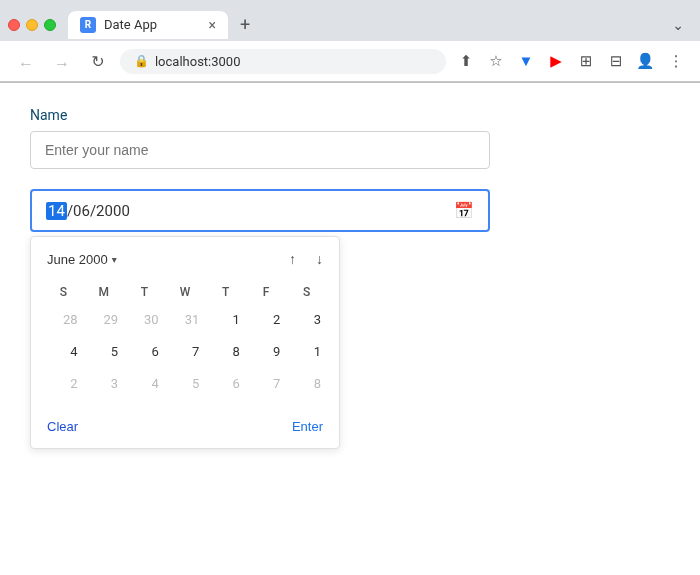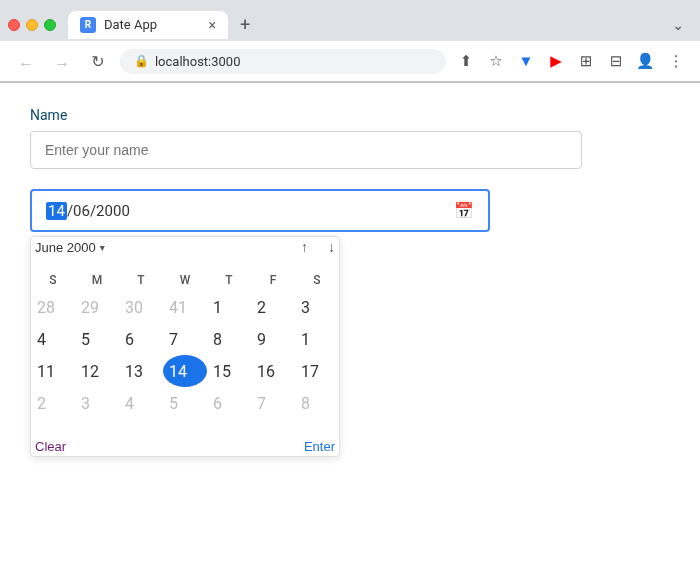--- a/index.html
+++ b/index.html
@@ -141,21 +141,21 @@
     }
 
     .field-label {
       font-size: 14px;
       color: #0c4a6e;
       margin-bottom: 8px;
       display: block;
     }
 
     .name-input {
-      width: 552px;
+      width: 460px;
       padding: 10px 14px;
       border: 1px solid #d0d0d0;
       border-radius: 4px;
       font-size: 14px;
       color: #999;
       outline: none;
       margin-bottom: 20px;
       background: #fff;
     }
 
@@ -184,20 +184,21 @@
     }
 
     
     .calendar-widget {
       width: 310px;
       border: 1px solid #e0e0e0;
       border-radius: 4px;
       box-shadow: 0 2px 8px rgba(0,0,0,0.1);
       background: white;
       margin-top: 4px;
+      padding: 12px;
     }
 
     .calendar-header {
       display: flex;
       align-items: center;
       margin-bottom: 12px;
     }
 
     .month-year-btn {
       display: flex;
@@ -240,22 +241,22 @@
     .calendar-grid th {
       text-align: center;
       font-size: 12px;
       font-weight: 500;
       color: #555;
       padding: 4px 6px;
       width: 36px;
     }
 
     .calendar-grid td {
-      text-align: left;
-      font-size: 16px;
+      text-align: right;
+      font-size: 13px;
       color: #333;
       padding: 5px 6px;
       cursor: pointer;
       border-radius: 50%;
       width: 36px;
       height: 32px;
     }
 
     .day-other-month {
       color: #bbb !important;
@@ -269,21 +270,21 @@
 
     .calendar-footer {
       display: flex;
       justify-content: space-between;
       margin-top: 10px;
       padding-top: 8px;
     }
 
     .footer-btn-clear {
       font-size: 13px;
-      color: #701a75;
+      color: #1d4ed8;
       cursor: pointer;
       background: none;
       border: none;
       padding: 2px 4px;
     }
 
     .footer-btn-today {
       font-size: 13px;
       color: #1a73e8;
       cursor: pointer;
@@ -389,44 +390,35 @@
           <th>T</th>
           <th>F</th>
           <th>S</th>
         </tr>
       </thead>
       <tbody id="calendar-body">
       <tr>
             <td class="day-other-month">28</td>
             <td class="day-other-month">29</td>
             <td class="day-other-month">30</td>
-            <td class="day-other-month">41</td>
+            <td class="day-other-month">31</td>
             <td>1</td>
             <td>2</td>
             <td>3</td>
           </tr>
           <tr>
             <td>4</td>
             <td>5</td>
             <td>6</td>
             <td>7</td>
             <td>8</td>
             <td>9</td>
             <td>1</td>
           </tr>
           <tr>
-            <td>11</td>
-            <td>12</td>
-            <td>13</td>
-            <td class="day-selected">14</td>
-            <td>15</td>
-            <td>16</td>
-            <td>17</td>
-          </tr>
-          <tr>
             <td class="day-other-month">2</td>
             <td class="day-other-month">3</td>
             <td class="day-other-month">4</td>
             <td class="day-other-month">5</td>
             <td class="day-other-month">6</td>
             <td class="day-other-month">7</td>
             <td class="day-other-month">8</td>
           </tr>
         </tbody>
     </table>

